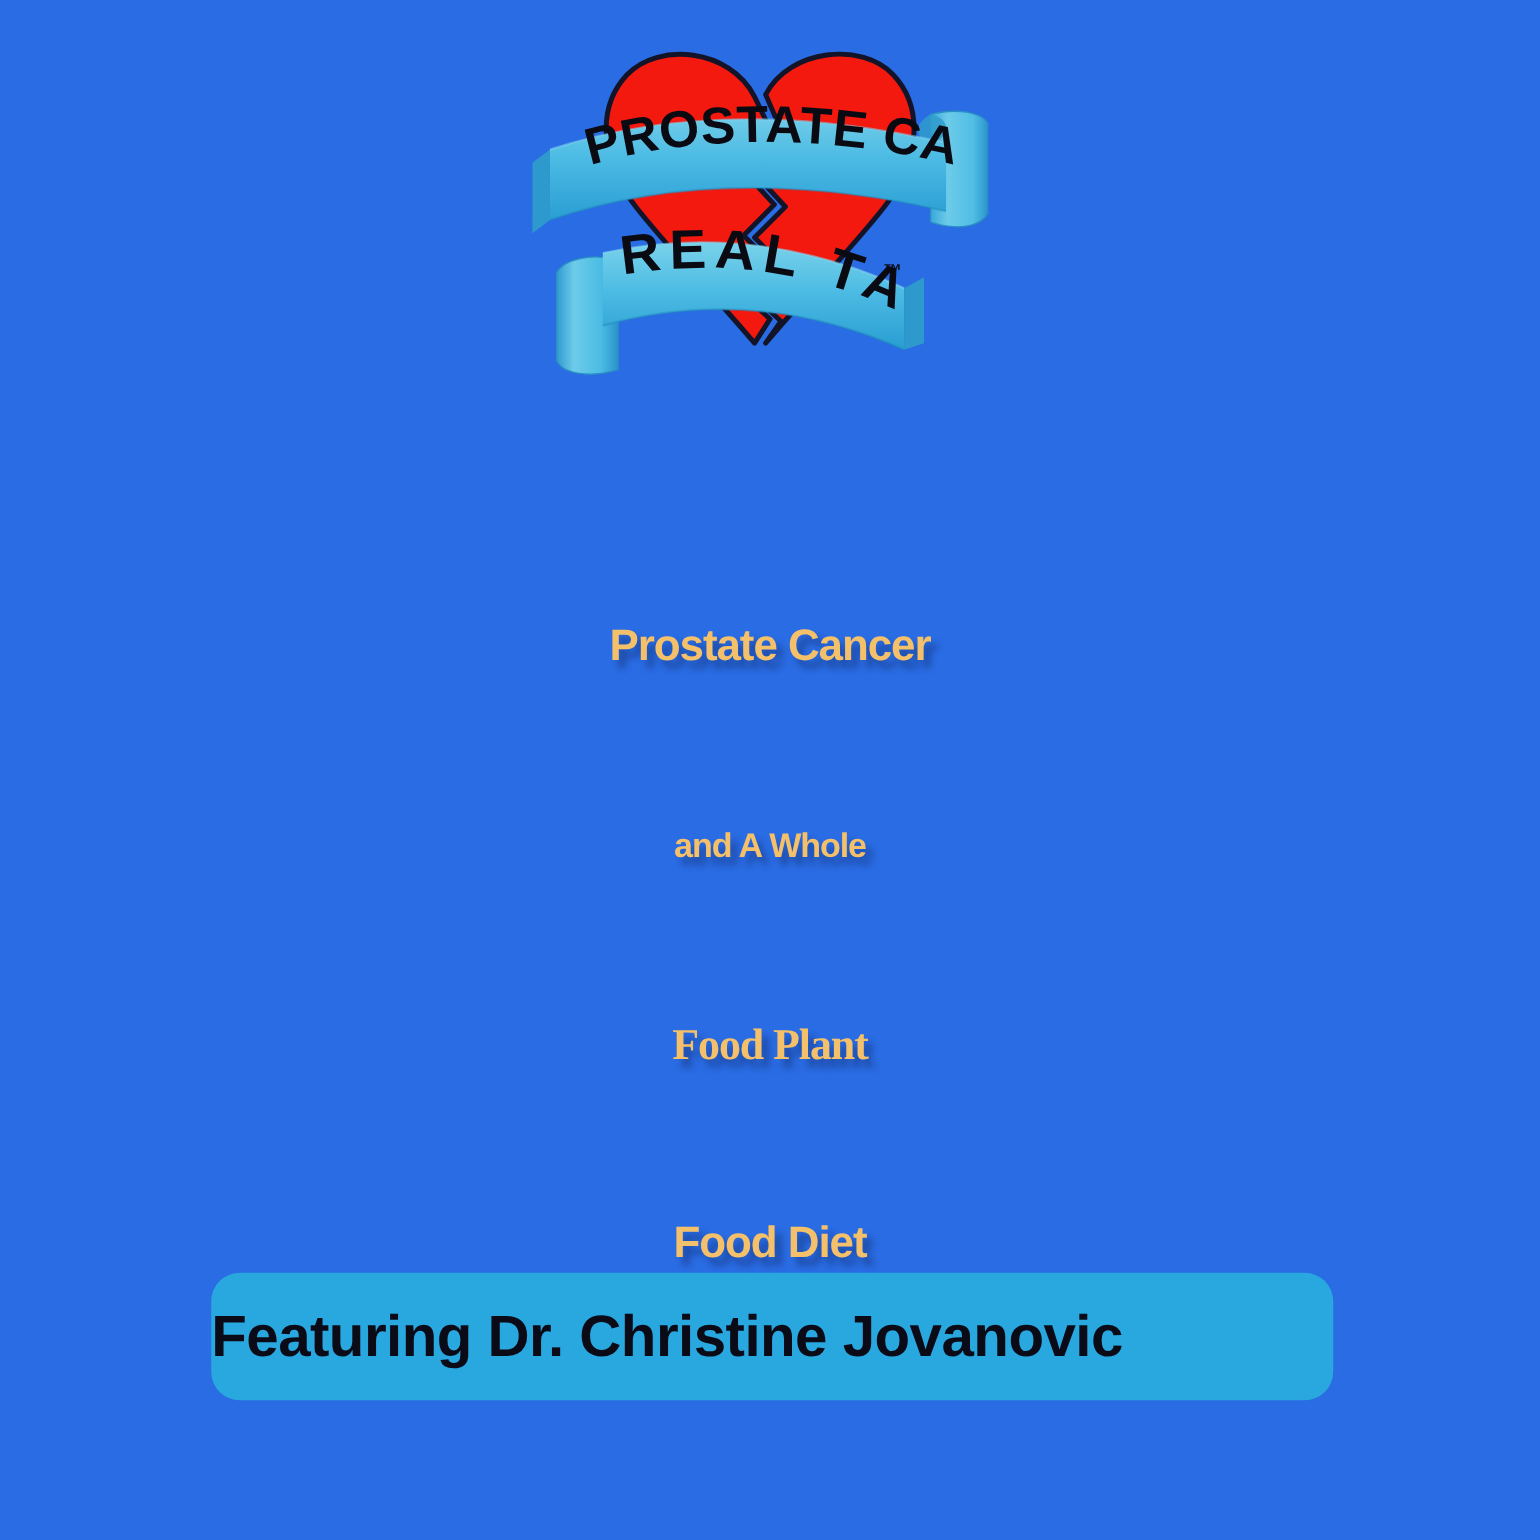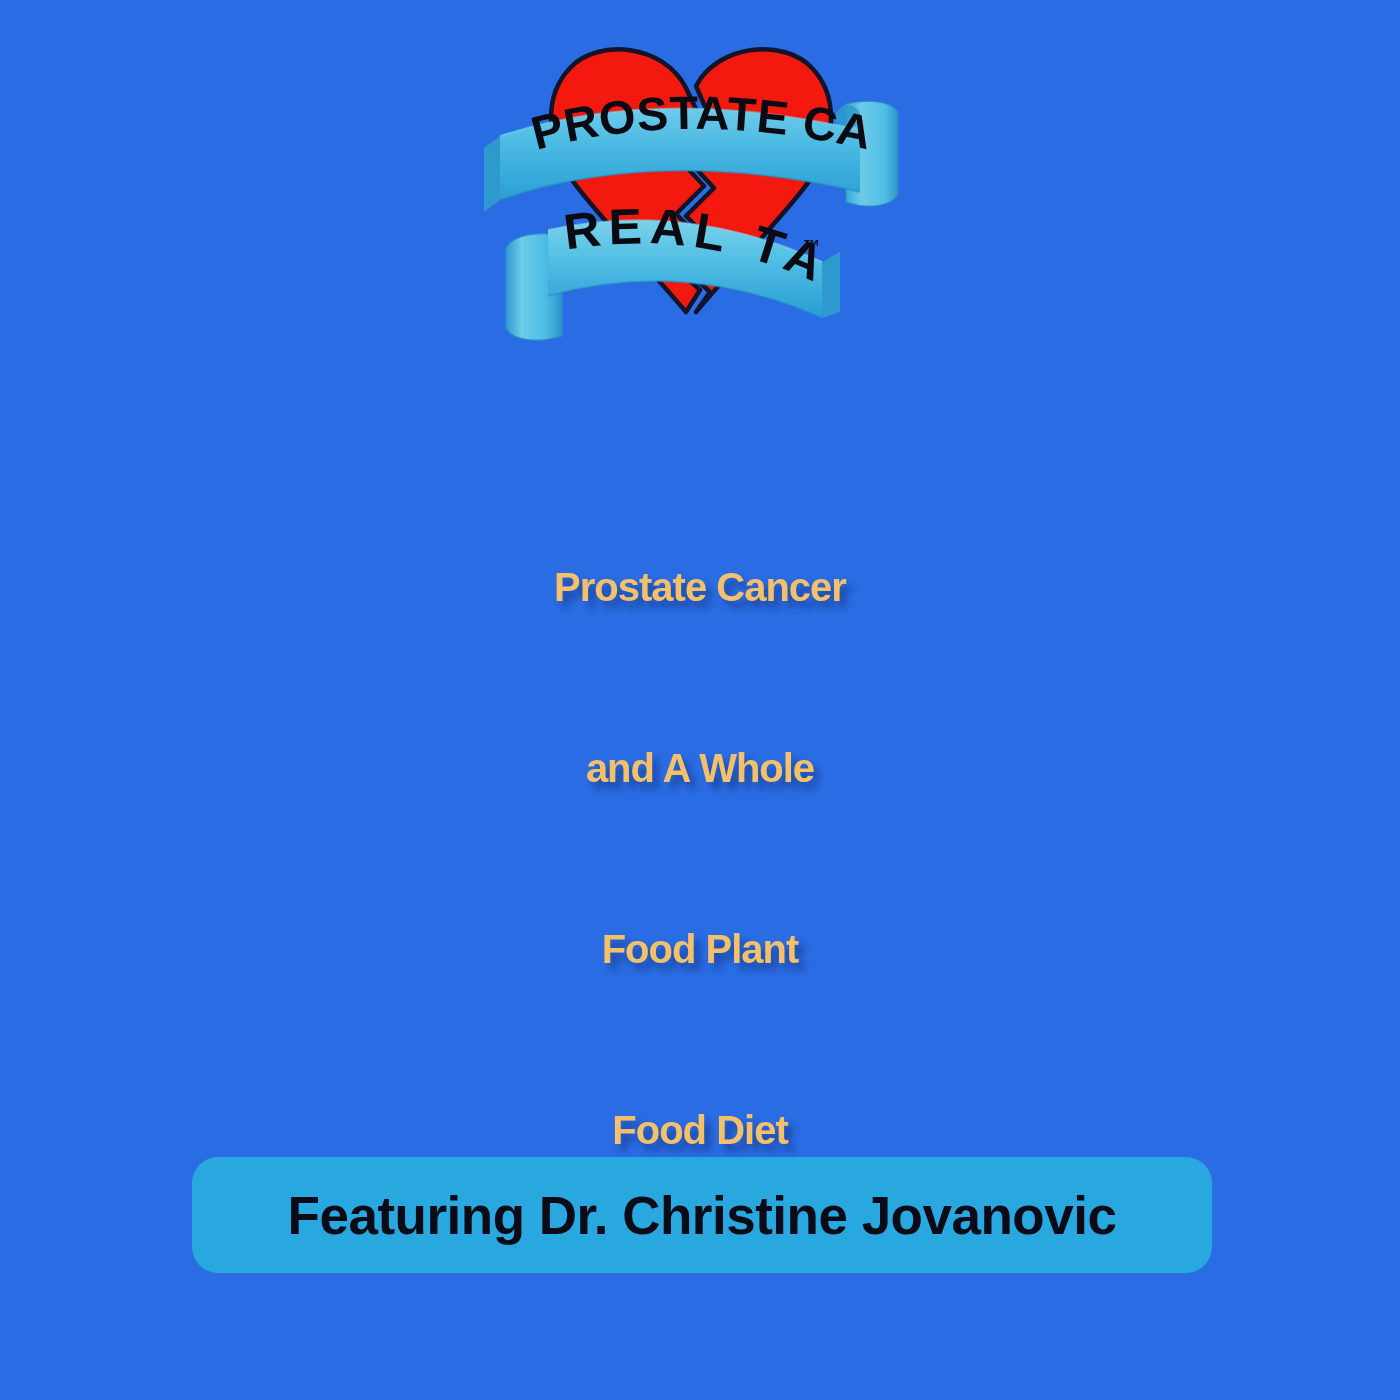--- a/index.html
+++ b/index.html
@@ -65,21 +65,20 @@
   #feature-banner {
     position: absolute;
     left: 192px;
     top: 1157px;
     width: 1020px;
     height: 116px;
     background: #28a8df;
     border-radius: 26px;
     display: flex;
     align-items: center;
-    justify-content: center;
   }
   #feature-banner .feature-text {
     color: #0b0b18;
     font-family: "Liberation Sans", sans-serif;
     font-weight: bold;
     font-size: 53px;
     letter-spacing: -0.5px;
     white-space: nowrap;
     line-height: 1;
   }
@@ -184,22 +183,22 @@
         <text class="ribbon-text" font-size="50" letter-spacing="7">
           <textPath href="#arcBot" startOffset="4%">REAL TALK</textPath>
         </text>
         <text class="ribbon-text" x="325" y="222" font-size="17">™</text>
       </g>
     </svg>
   </div>
 
   <h1 id="title" style="color: rgb(245, 192, 106);">
     <span class="tline" style="font-size: 40px;">Prostate Cancer</span>
-    <span class="tline" style="font-size: 40px;">and A Whole</span>
-    <span class="tline" style="font-size: 40px;">Food Plant</span>
+    <span class="tline" style="font-size: 31px;">and A Whole</span>
+    <span class="tline" style="font-size: 40px; font-family: Liberation Serif, serif;">Food Plant</span>
     <span class="tline" style="font-size: 40px;">Food Diet</span>
   </h1>
 
   <div id="feature-banner" style="background: rgb(40, 168, 223);">
     <span class="feature-text" style="color: rgb(11, 11, 24); font-size: 53px;">Featuring Dr. Christine Jovanovic</span>
   </div>
 
 </div>
 
 </body></html>

